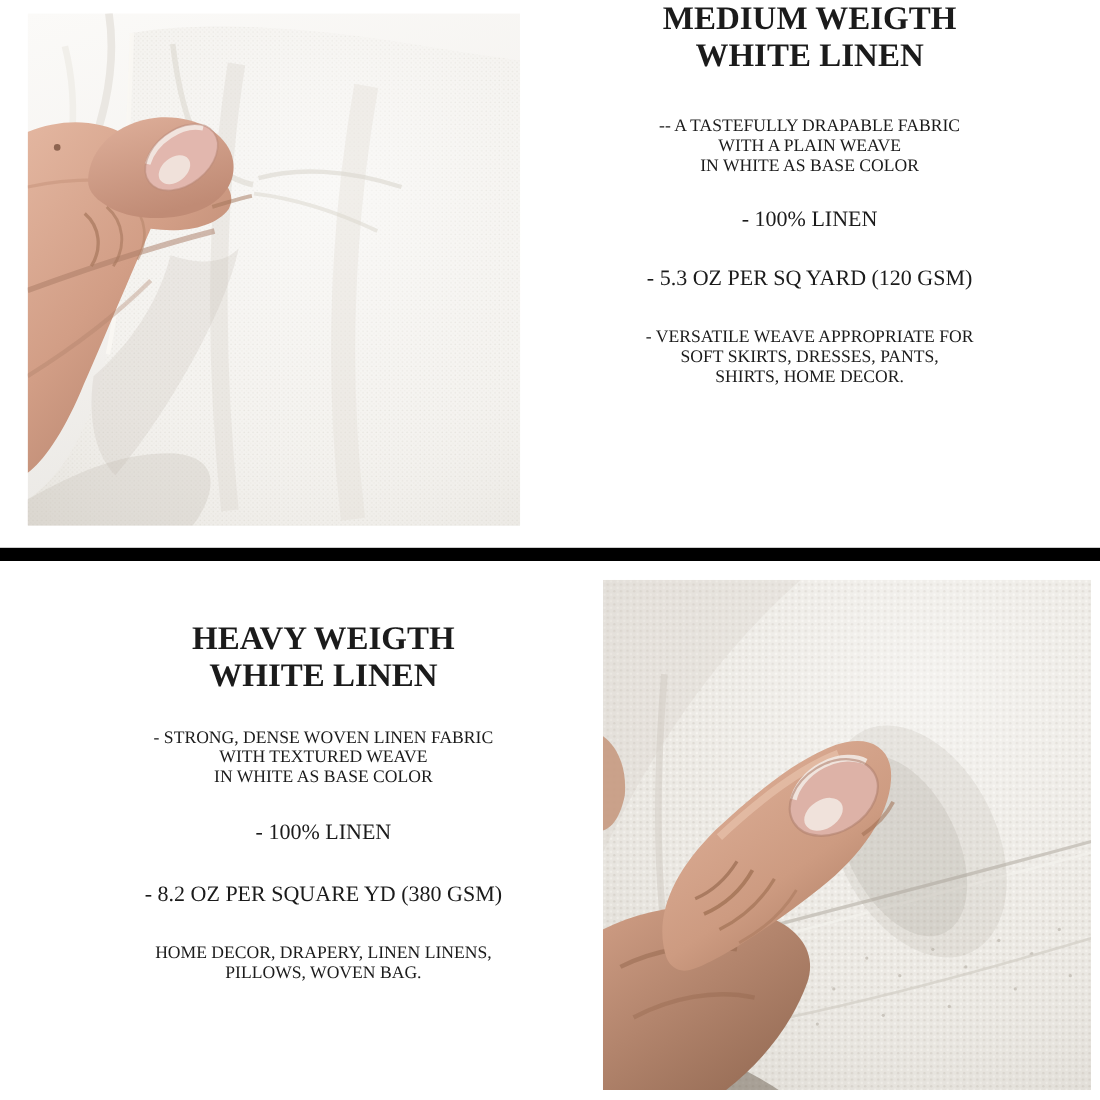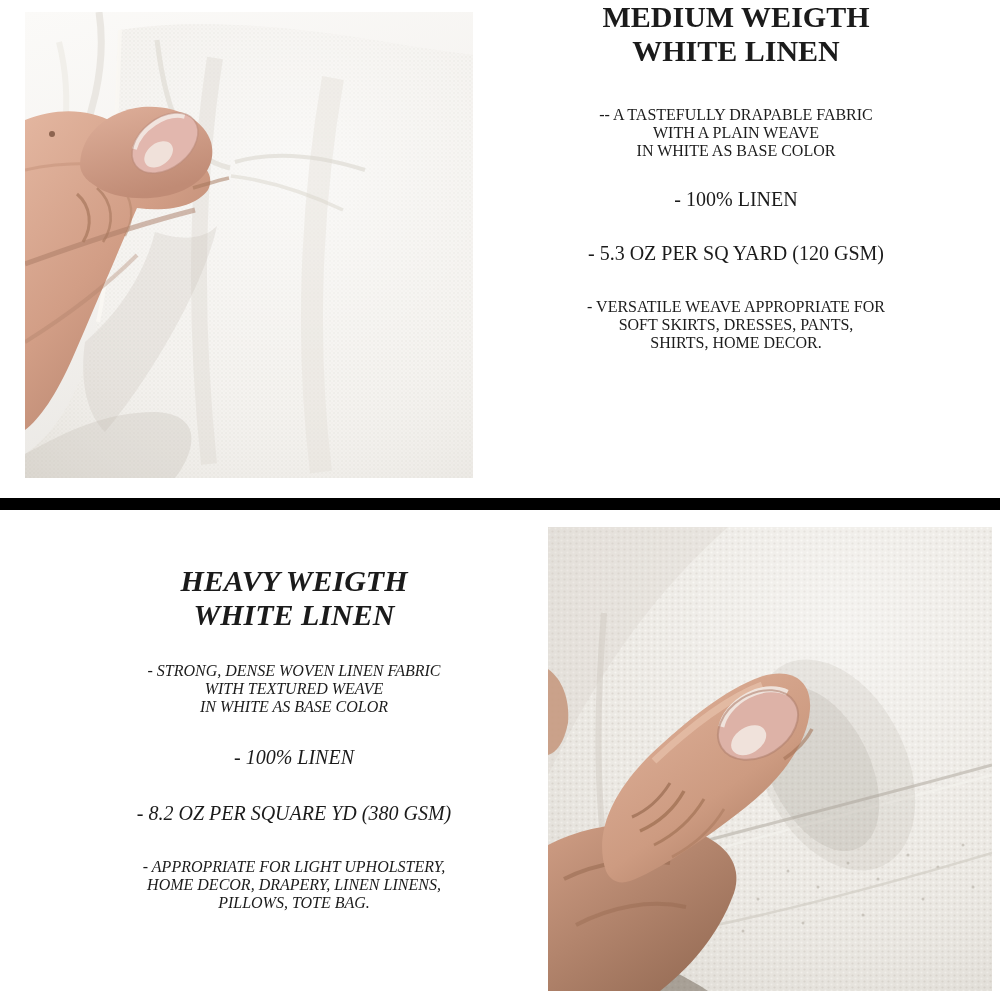--- a/index.html
+++ b/index.html
@@ -12,21 +12,21 @@
   }
   .photo { position: absolute; overflow: hidden; }
   .photo-top { left: 25px; top: 12px; width: 448px; height: 466px; }
   .photo-bottom { left: 548px; top: 527px; width: 444px; height: 464px; }
   .divider {
     position: absolute; left: 0; top: 498px;
     width: 1000px; height: 12px; background: #000000;
   }
   .text-col { position: absolute; text-align: center; }
   .col-top { left: 472px; top: 0; width: 528px; }
-  .col-bottom { left: 20px; top: 510px; width: 548px; font-style: italic; }
+  .col-bottom { left: 20px; top: 510px; width: 548px; }
   .title { font-weight: bold; font-size: 30px; line-height: 1.12; margin: 0; }
   .col-top .title { }
   .col-bottom .title { margin-top: 54px; }
   .block { font-size: 20px; line-height: 1.3; margin: 0; }
   .line { white-space: nowrap; }
   .t-desc { margin-top: 39px; }
   .t-comp { margin-top: 26px; }
   .t-weight { margin-top: 28px; }
   .t-uses { margin-top: 32px; }
   .b-desc { margin-top: 31px; }
@@ -128,23 +128,22 @@
   <p class="block b-desc">
     </p>
     <div class="line">- STRONG, DENSE WOVEN LINEN FABRIC</div>
     <div class="line">WITH TEXTURED WEAVE</div>
     <div class="line">IN WHITE AS BASE COLOR</div>
   <p></p>
   <p class="block b-comp line">- 100% LINEN</p>
   <p class="block b-weight line">- 8.2 OZ PER SQUARE YD (380 GSM)</p>
   <p class="block b-uses">
     </p>
-    <div class="line">- APPROPRIATE FOR LIGHT UPHOLSTERY,</div>
     <div class="line">HOME DECOR, DRAPERY, LINEN LINENS,</div>
-    <div class="line">PILLOWS, TOTE BAG.</div>
+    <div class="line">PILLOWS, WOVEN BAG.</div>
   <p></p>
 </div>
 
 <div class="photo photo-bottom">
   <svg width="444" height="464" viewBox="0 0 444 464">
     <defs>
       <pattern id="bpWeave" width="6" height="6" patternUnits="userSpaceOnUse">
         <rect width="6" height="6" fill="#eae7e1"></rect>
         <circle cx="1.5" cy="1.5" r="1.1" fill="#f6f4ef"></circle>
         <circle cx="4.5" cy="4.5" r="1.1" fill="#d8d3cb"></circle>

